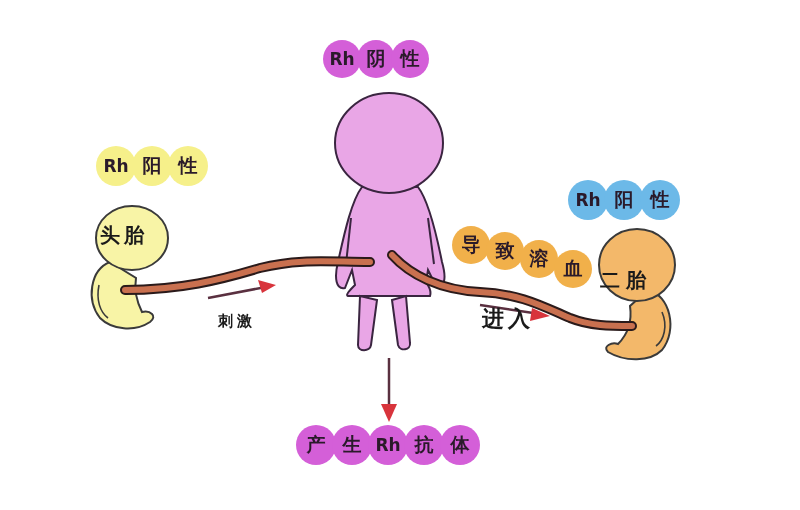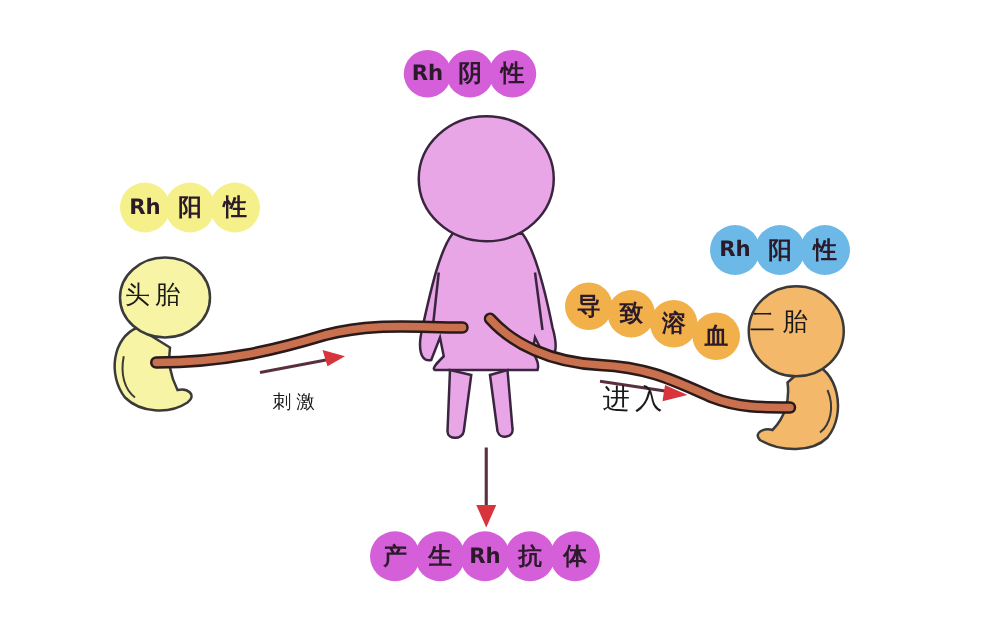--- a/index.html
+++ b/index.html
@@ -1,20 +1,20 @@
 <!DOCTYPE html>
 <html><head>
 <meta charset="utf-8">
 <style>
   html, body { margin:0; padding:0; background:#ffffff; }
   body { width:800px; height:510px; position:relative; overflow:hidden; font-family:"DejaVu Sans", sans-serif; }
   svg.art { position:absolute; left:0; top:0; }
   .bubbles { position:absolute; display:flex; align-items:center; }
   .bubble { border-radius:50%; display:flex; align-items:center; justify-content:center; font-weight:bold; color:#2a1a2a; margin-right:-4px; }
-  .lbl { position:absolute; font-weight:normal; color:#1a1a1a; }
+  .lbl { position:absolute; font-weight:bold; color:#1a1a1a; }
 </style>
 </head>
 <body>
 
 <svg class="art" width="800" height="510" viewBox="0 0 800 510">
 
   <g>
     <path d="M362,187 C352,200 345,230 338,262 C334,278 336,290 345,288 L352,270 L355,285 C350,290 345,295 348,296 L430,296 C432,290 428,285 426,282 L428,270 L436,286 C446,288 446,276 442,262 C436,232 428,200 418,187 Z" fill="#e9a6e6" stroke="#3a2540" stroke-width="2"></path>
     <path d="M360,296 L358,345 C358,352 370,352 371,345 L377,300 Z" fill="#e9a6e6" stroke="#3a2540" stroke-width="2"></path>
     <path d="M392,300 L398,345 C400,352 411,350 410,343 L406,296 Z" fill="#e9a6e6" stroke="#3a2540" stroke-width="2"></path>
@@ -69,21 +69,21 @@
   <div class="bubble" style="width:40px;height:40px;background:#f6f08a;font-size:19px;">阳</div>
   <div class="bubble" style="width:40px;height:40px;background:#f6f08a;font-size:19px;">性</div>
 </div>
 <div class="lbl" style="left:100px;top:222px;font-size:20px;letter-spacing:4px;">头胎</div>
 
 <div class="bubbles" style="left:568px;top:180px;">
   <div class="bubble" style="width:40px;height:40px;background:#6cb9e8;font-size:17px;">Rh</div>
   <div class="bubble" style="width:40px;height:40px;background:#6cb9e8;font-size:19px;">阳</div>
   <div class="bubble" style="width:40px;height:40px;background:#6cb9e8;font-size:19px;">性</div>
 </div>
-<div class="lbl" style="left:600px;top:244px;font-size:20px;letter-spacing:6px;">二胎</div>
+<div class="lbl" style="left:600px;top:267px;font-size:20px;letter-spacing:6px;">二胎</div>
 
 <div>
   <div class="bubble" style="position:absolute;left:452px;top:226px;width:38px;height:38px;background:#f1b04a;font-size:19px;">导</div>
   <div class="bubble" style="position:absolute;left:486px;top:232px;width:38px;height:38px;background:#f1b04a;font-size:19px;">致</div>
   <div class="bubble" style="position:absolute;left:520px;top:240px;width:38px;height:38px;background:#f1b04a;font-size:19px;">溶</div>
   <div class="bubble" style="position:absolute;left:554px;top:250px;width:38px;height:38px;background:#f1b04a;font-size:19px;">血</div>
 </div>
 
 <div class="lbl" style="left:218px;top:312px;font-size:15px;letter-spacing:4px;">刺激</div>
 <div class="lbl" style="left:482px;top:304px;font-size:22px;letter-spacing:4px;">进入</div>

